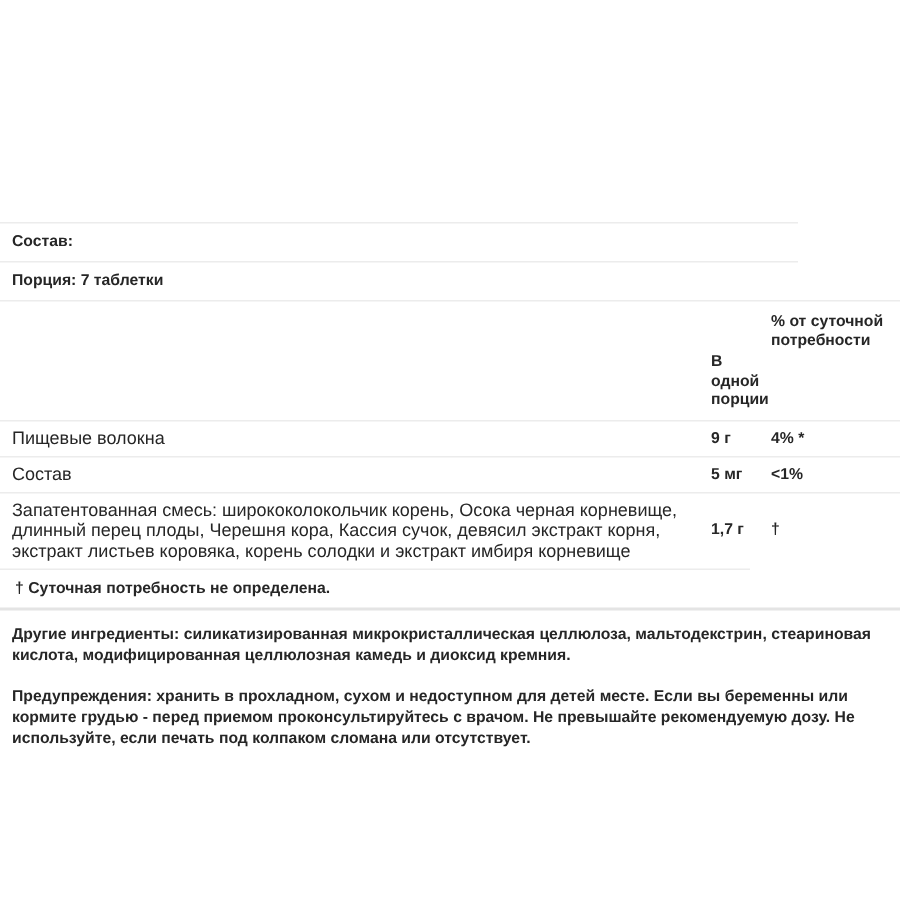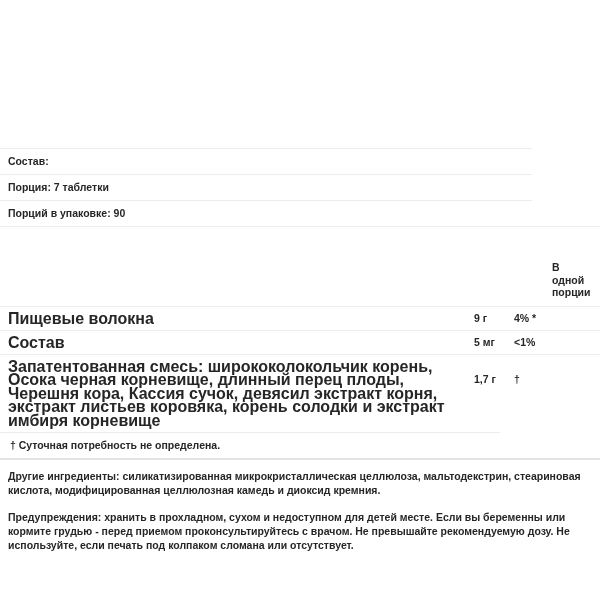--- a/index.html
+++ b/index.html
@@ -27,22 +27,22 @@
     display: flex;
     align-items: flex-start;
     box-sizing: border-box;
     width: 600px;
     border-top: 1px solid #ececec;
     padding: 5px 8px 5px 8px;
   }
 
   .row .name {
     flex: 1 1 auto;
-    font-size: 16px;
-    font-weight: bold;
+    font-size: 12px;
+    font-weight: normal;
     line-height: 13px;
     padding-right: 6px;
   }
 
   .row .amount {
     flex: 0 0 40px;
     font-size: 10.5px;
     font-weight: bold;
     line-height: 13px;
     text-align: left;
@@ -127,25 +127,25 @@
 </style>
 </head>
 <body>
 
 <div class="label-panel">
 
   <div class="info-row">Состав:</div>
 
   <div class="info-row">Порция: 7 таблетки</div>
 
-  <div class="info-row">Порций в упаковке: 90</div>
 
   <div class="head-row">
     <div class="name"></div>
     <div class="amount">В одной порции</div>
+    <div class="dv">% от суточной потребности</div>
   </div>
 
   <div class="row">
     <div class="name">Пищевые волокна</div>
     <div class="amount">9 г</div>
     <div class="dv">4% *</div>
   </div>
 
   <div class="row">
     <div class="name">Состав</div>

